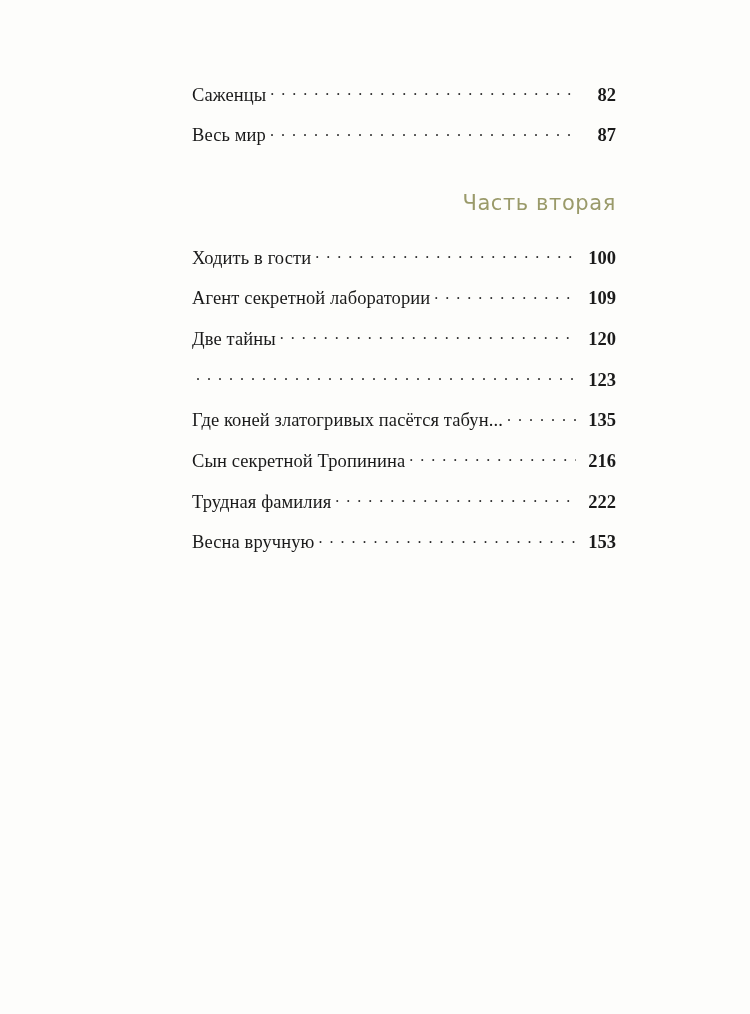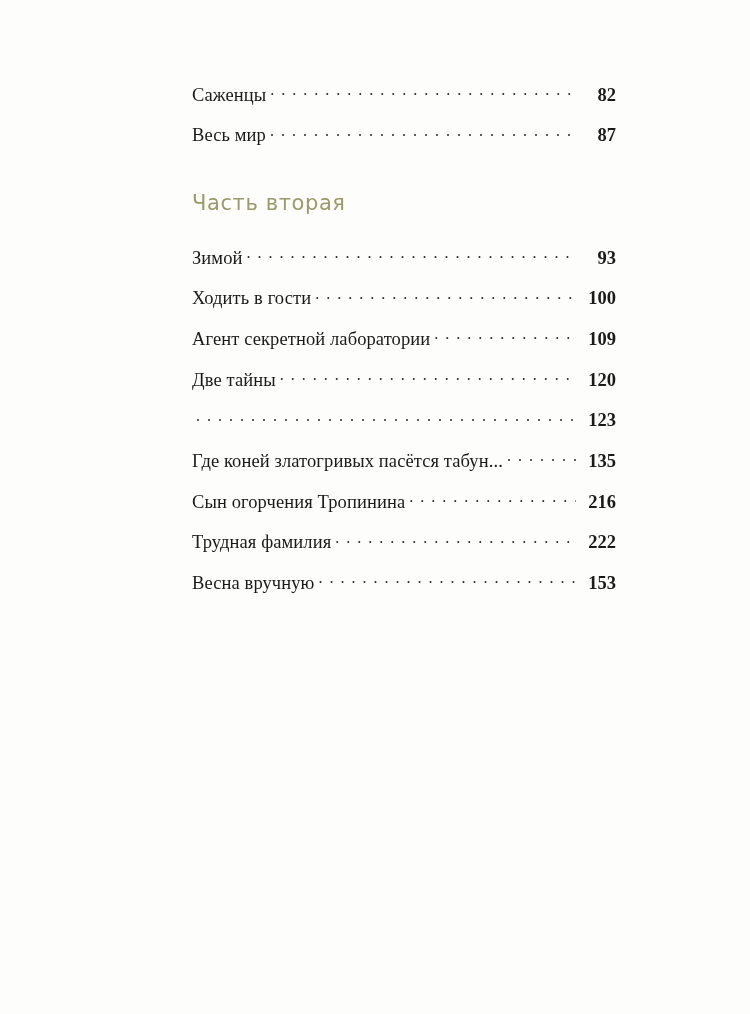--- a/index.html
+++ b/index.html
@@ -60,21 +60,21 @@
     display: block;
   }
   .toc-entry .page-num {
     flex: 0 0 auto;
     width: 34px;
     text-align: right;
     font-size: 18.5px;
     font-weight: bold;
   }
   .part-heading {
-    text-align: left;
+    text-align: right;
     font-family: "DejaVu Sans", sans-serif;
     font-size: 21px;
     color: #9a9a6a;
     letter-spacing: 0.6px;
     margin: 44px 0 30px 0;
   }
 </style>
 </head>
 <body>
 
@@ -91,25 +91,20 @@
         <span class="title">Весь мир</span>
         <span class="leaders"></span>
         <span class="page-num">87</span>
       </div>
     </div>
 
     <div class="part-heading">Часть вторая</div>
 
     <div>
       <div class="toc-entry">
-        <span class="title">Зимой</span>
-        <span class="leaders"></span>
-        <span class="page-num">93</span>
-      </div>
-      <div class="toc-entry">
         <span class="title">Ходить в гости</span>
         <span class="leaders"></span>
         <span class="page-num">100</span>
       </div>
       <div class="toc-entry">
         <span class="title">Агент секретной лаборатории</span>
         <span class="leaders"></span>
         <span class="page-num">109</span>
       </div>
       <div class="toc-entry">
@@ -120,21 +115,21 @@
       <div class="toc-entry">
         <span class="leaders"></span>
         <span class="page-num">123</span>
       </div>
       <div class="toc-entry">
         <span class="title">Где коней златогривых пасётся табун...</span>
         <span class="leaders"></span>
         <span class="page-num">135</span>
       </div>
       <div class="toc-entry">
-        <span class="title">Сын огорчения Тропинина</span>
+        <span class="title">Сын секретной Тропинина</span>
         <span class="leaders"></span>
         <span class="page-num">216</span>
       </div>
       <div class="toc-entry">
         <span class="title">Трудная фамилия</span>
         <span class="leaders"></span>
         <span class="page-num">222</span>
       </div>
       <div class="toc-entry">
         <span class="title">Весна вручную</span>

